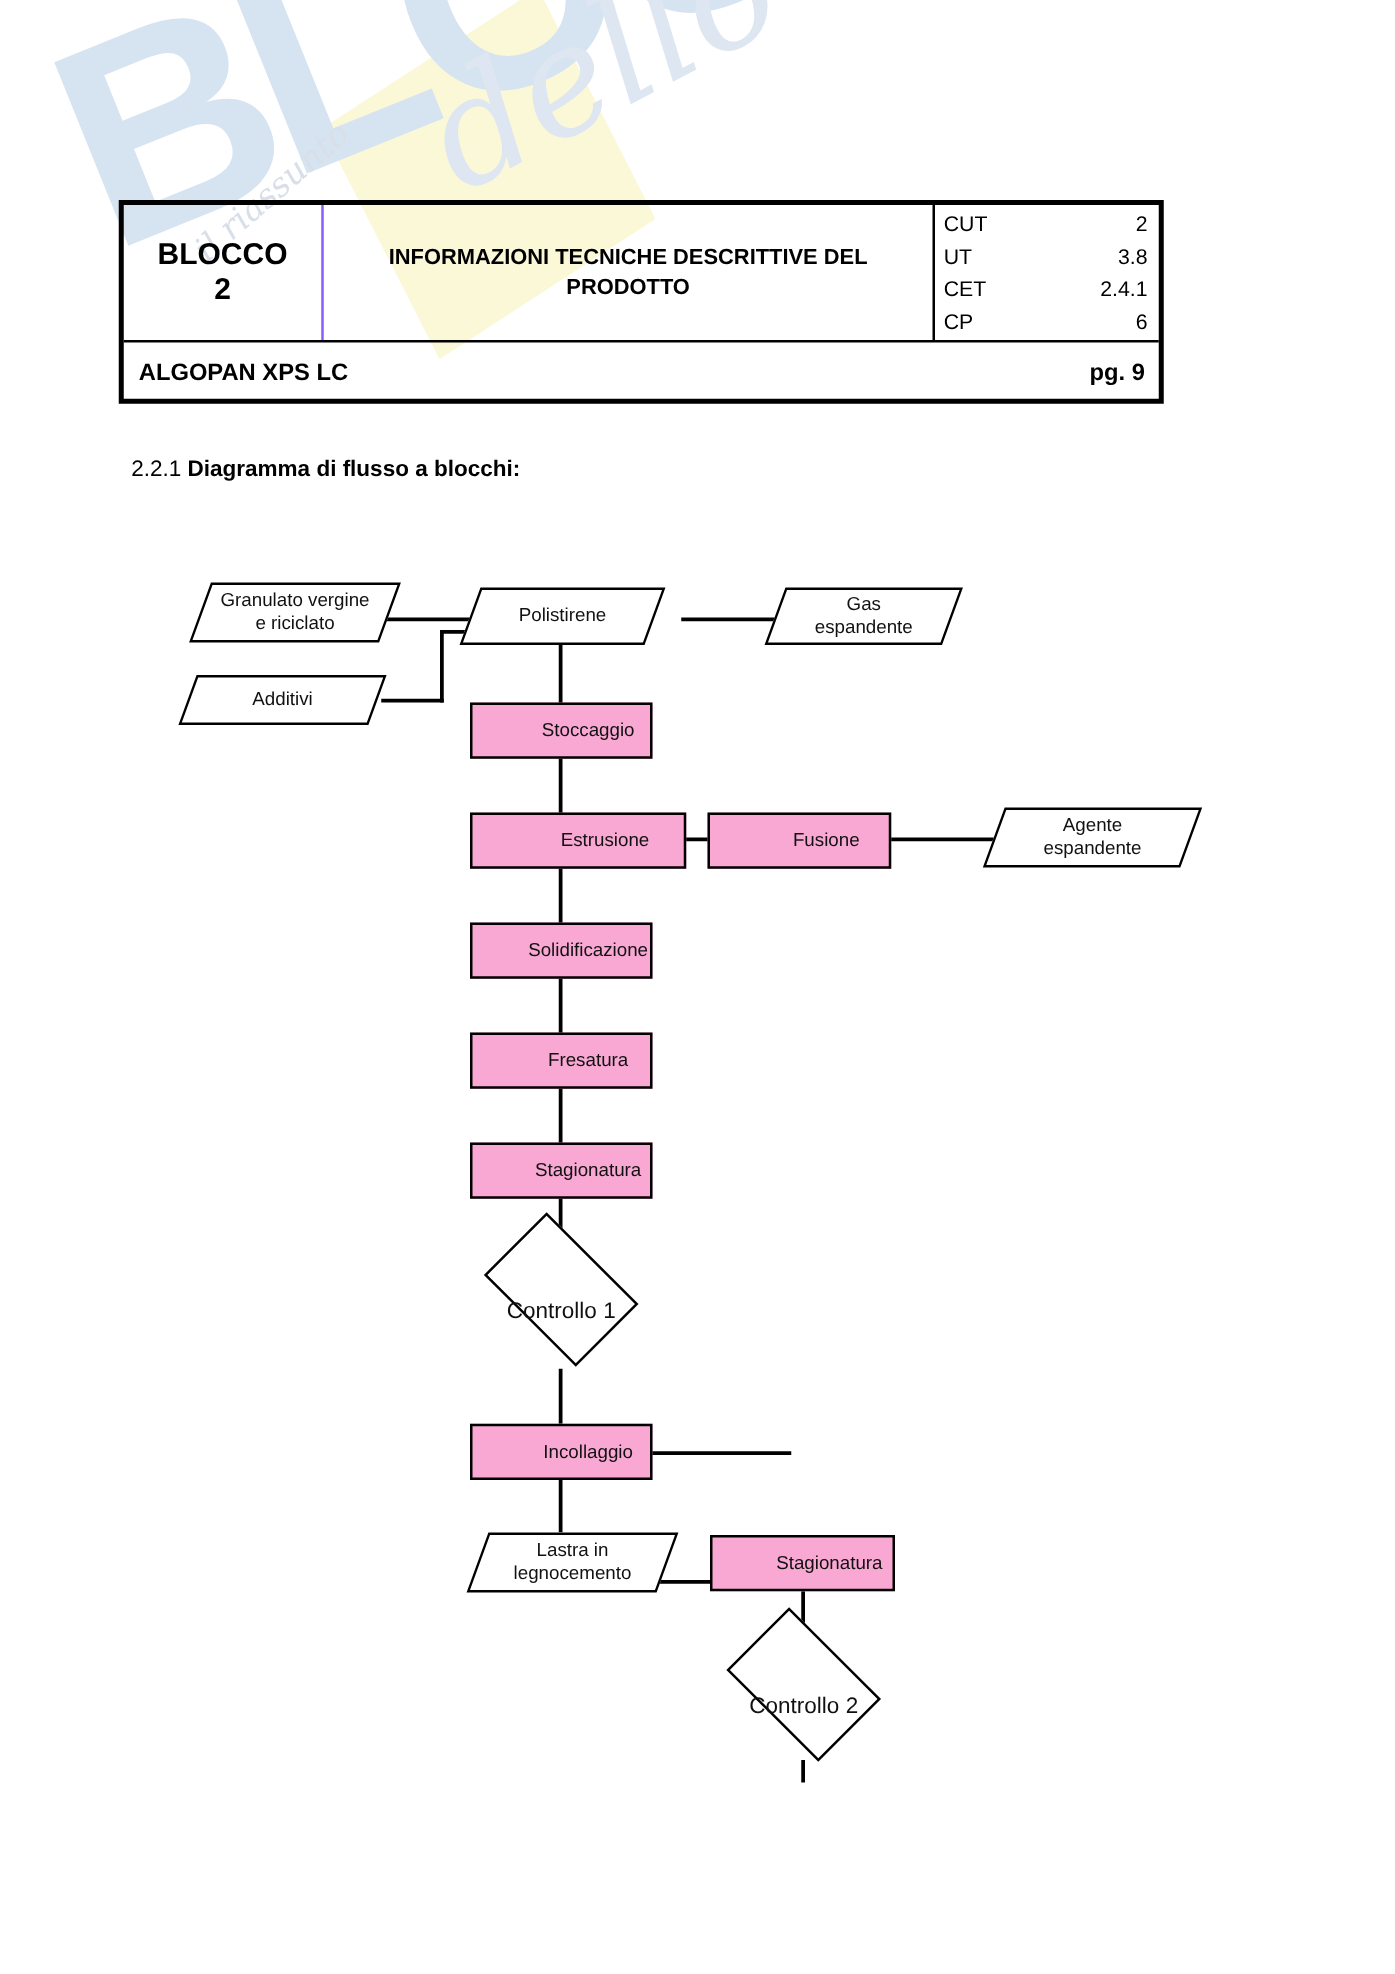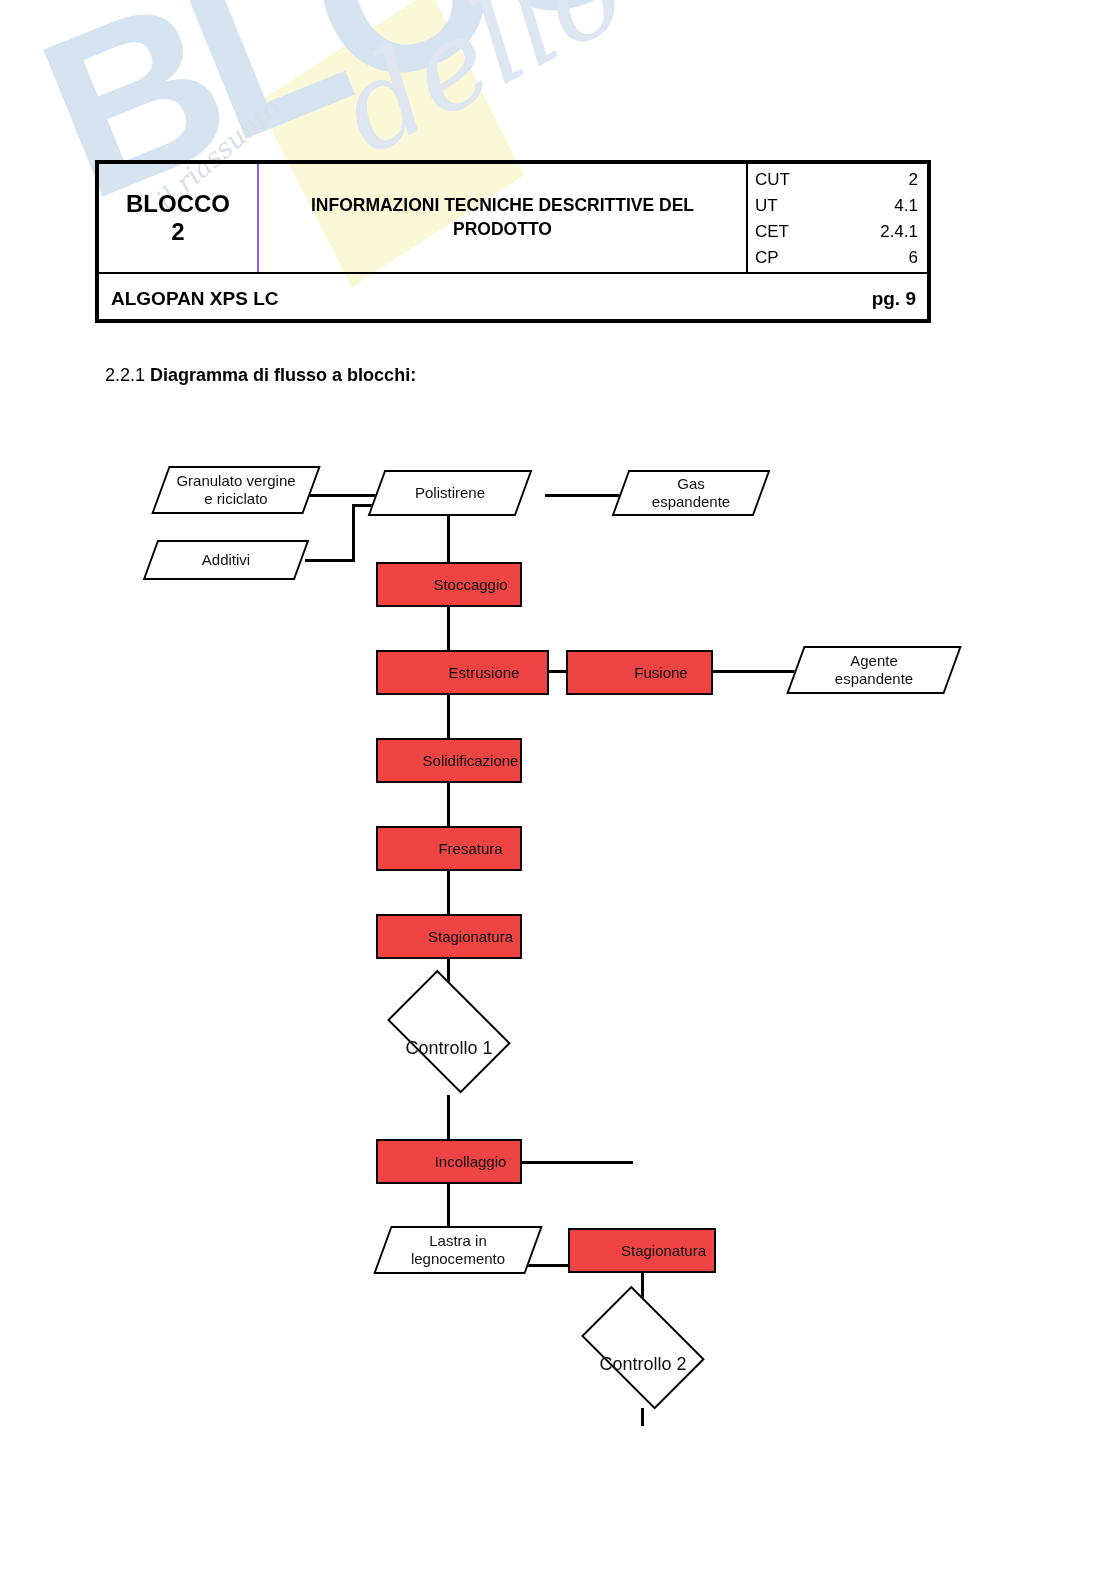--- a/index.html
+++ b/index.html
@@ -185,21 +185,21 @@
   .node {
     position: absolute;
     box-sizing: border-box;
     display: flex;
     align-items: center;
     justify-content: center;
     text-align: center;
     font-size: 15px;
     line-height: 1.2;
     color: #111;
-    background: #ef4444;
+    background: #f9a8d4;
     padding-left: 43px;
   }
   .rect {
     border: 2.5px solid #000000;
   }
   .para-wrap {
     position: absolute;
     box-sizing: border-box;
   }
   .para-shape {
@@ -280,21 +280,21 @@
 
       <div class="hdr-title">INFORMAZIONI TECNICHE DESCRITTIVE DEL PRODOTTO</div>
 
       <div class="hdr-codes">
         <div class="code-row">
           <span>CUT</span>
           <span>2</span>
         </div>
         <div class="code-row">
           <span>UT</span>
-          <span>4.1</span>
+          <span>3.8</span>
         </div>
         <div class="code-row">
           <span>CET</span>
           <span>2.4.1</span>
         </div>
         <div class="code-row">
           <span>CP</span>
           <span>6</span>
         </div>
       </div>

